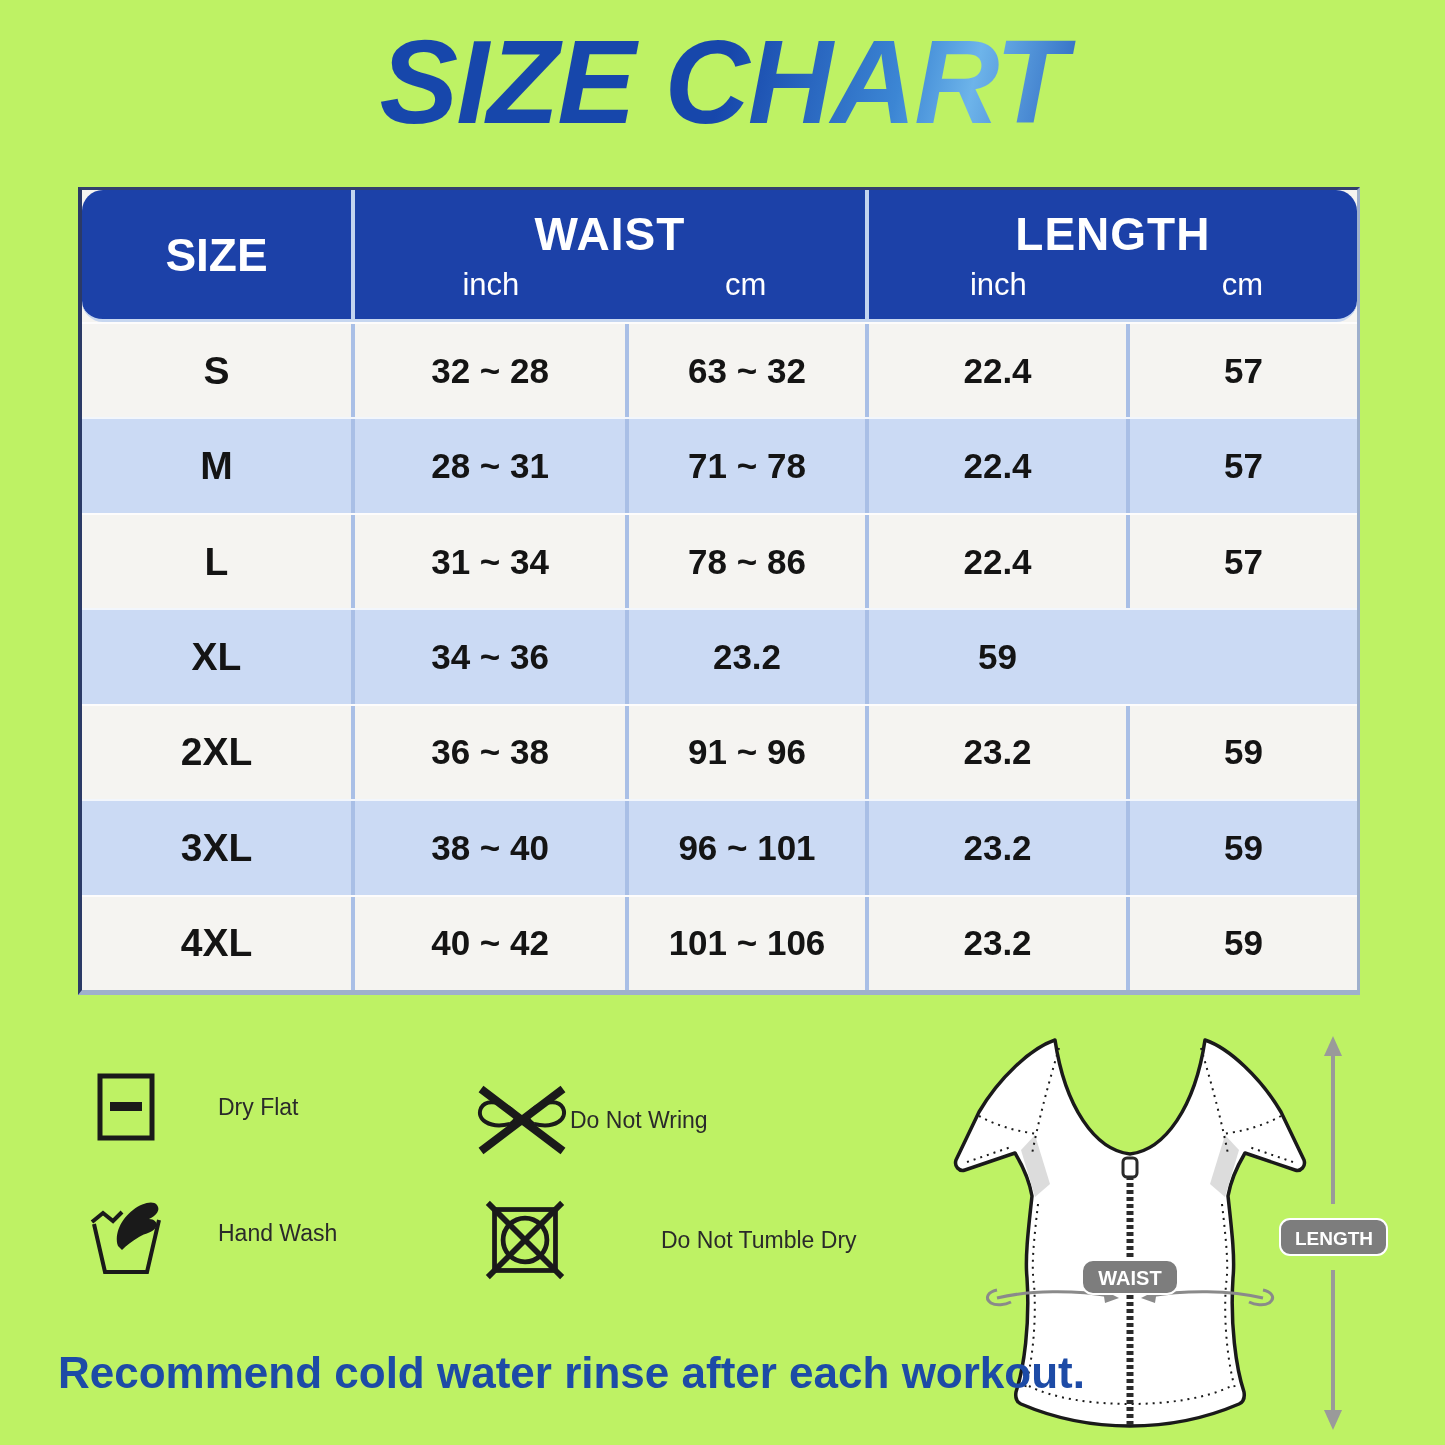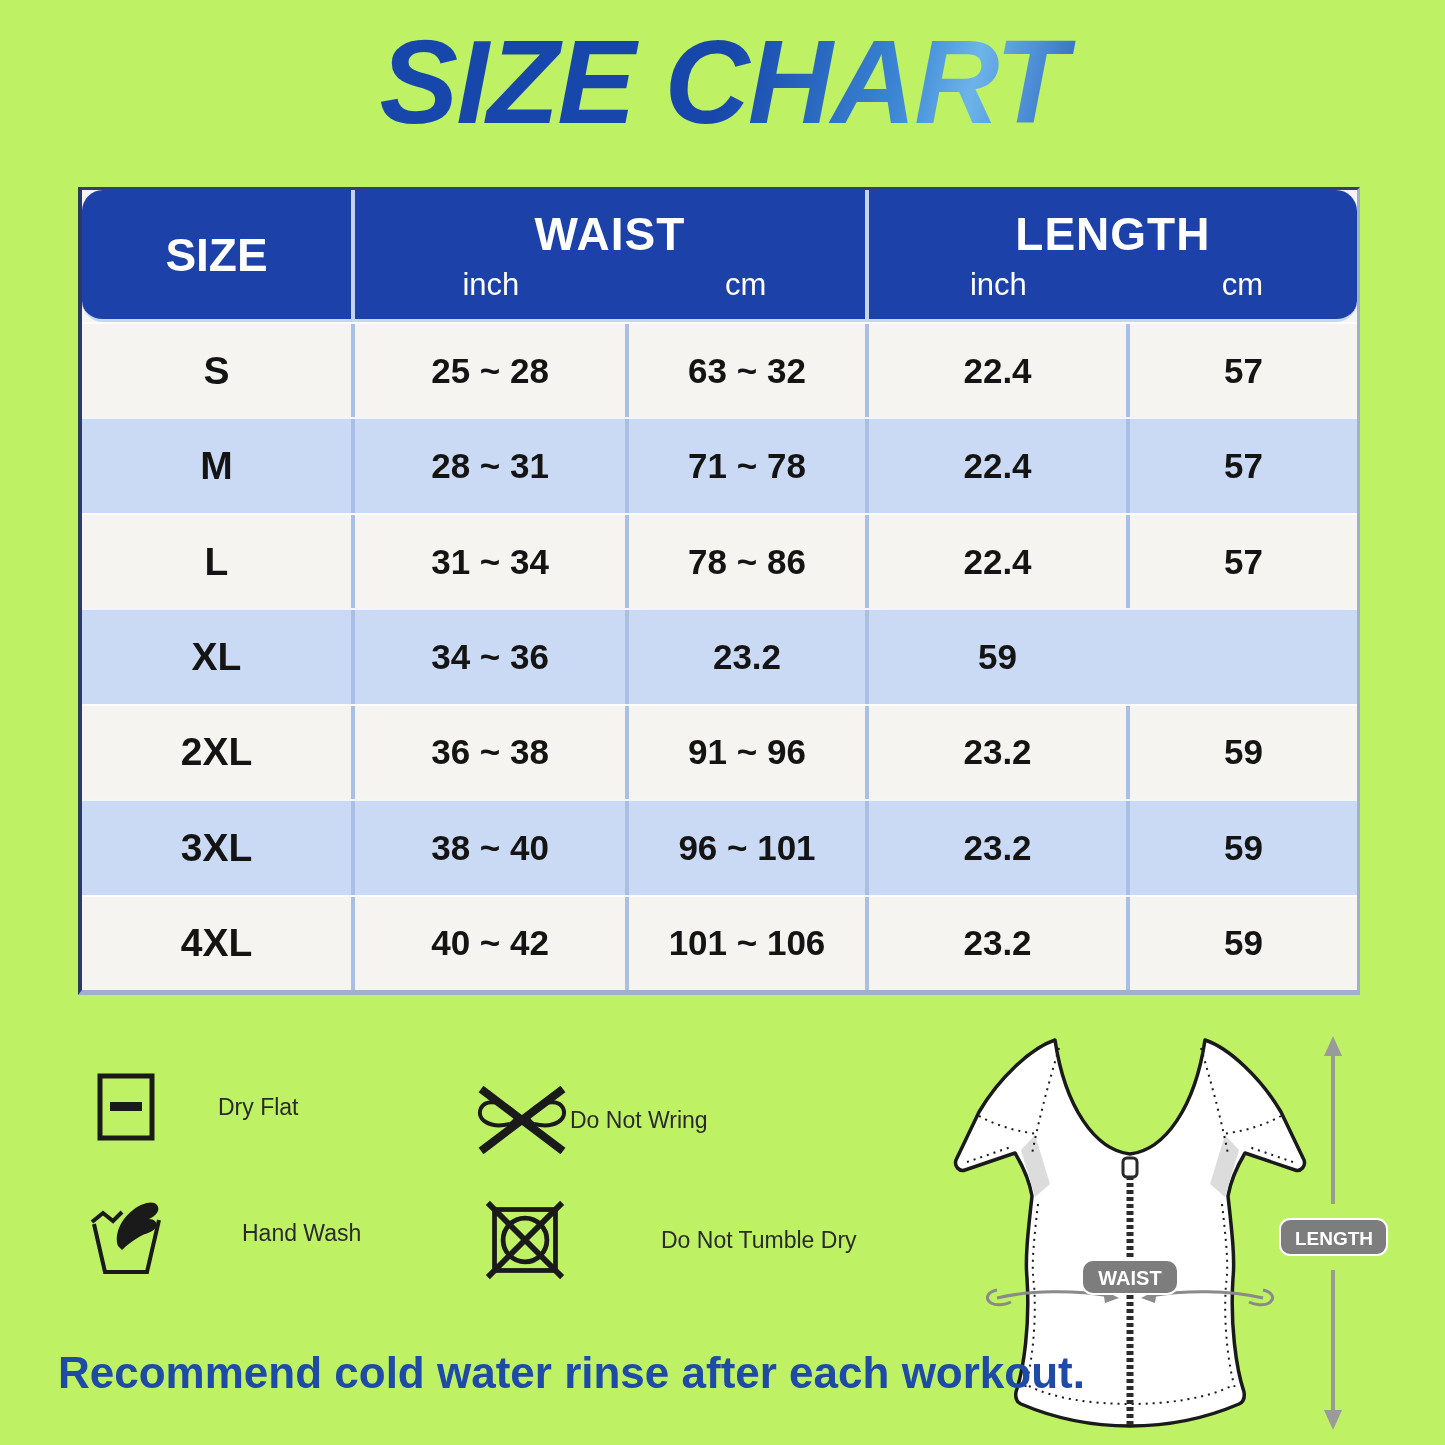--- a/index.html
+++ b/index.html
@@ -46,21 +46,21 @@
   .td{display:flex;align-items:center;justify-content:center;
     font-size:35px;font-weight:bold;color:#141414;box-sizing:border-box;}
   .td + .td{border-left:4px solid #a9bfe6;}
   .td.size-col{font-size:39px;}
 
   
   .care-item{position:absolute;display:flex;align-items:center;}
   .care-item .lbl{font-size:23px;color:#2a2a2a;}
   #care-dry-flat{left:96px;top:1072px;gap:62px;}
   #care-wring{left:474px;top:1080px;}
-  #care-hand-wash{left:88px;top:1188px;gap:76px;}
+  #care-hand-wash{left:88px;top:1188px;gap:52px;}
   #care-tumble{left:485px;top:1198px;gap:96px;}
   .cicon svg{display:block;}
 
   
   .garment{position:absolute;left:935px;top:1022px;width:470px;height:412px;}
 
   
   .footer-note{
     position:absolute;left:58px;top:1348px;
     font-size:44px;font-weight:bold;color:#1d4ba6;white-space:nowrap;
@@ -87,21 +87,21 @@
         <div class="big">LENGTH</div>
         <div class="subrow length">
           <span>inch</span>
           <span>cm</span>
         </div>
       </div>
     </div>
 
     <div class="trow odd">
       <div class="td size-col">S</div>
-      <div class="td">25 ~ 28</div>
+      <div class="td">32 ~ 28</div>
       <div class="td">63 ~ 32</div>
       <div class="td">22.4</div>
       <div class="td">57</div>
     </div>
     <div class="trow even">
       <div class="td size-col">M</div>
       <div class="td">28 ~ 31</div>
       <div class="td">71 ~ 78</div>
       <div class="td">22.4</div>
       <div class="td">57</div>

